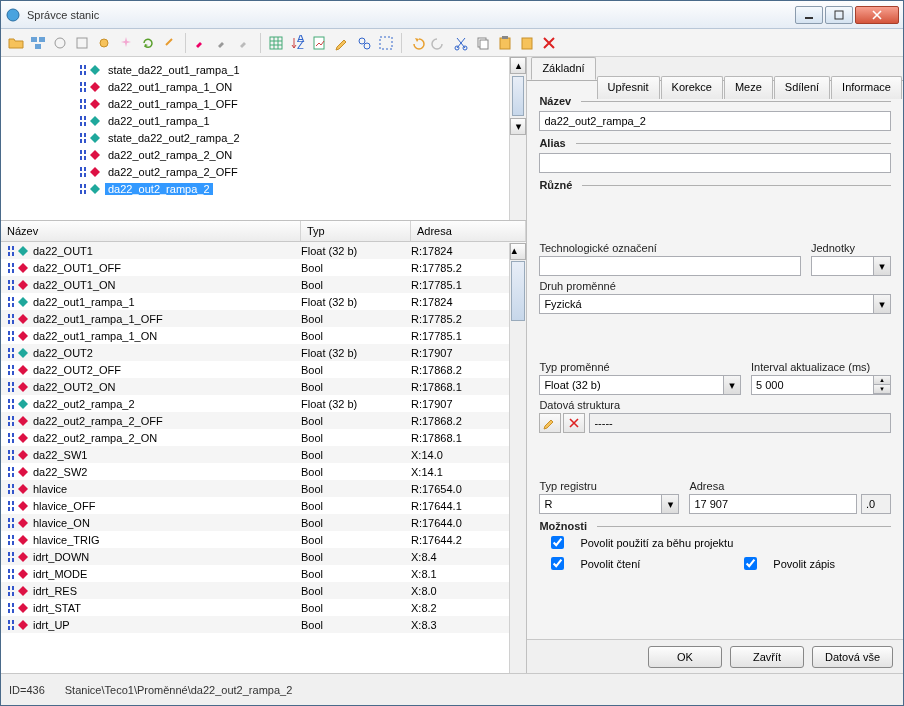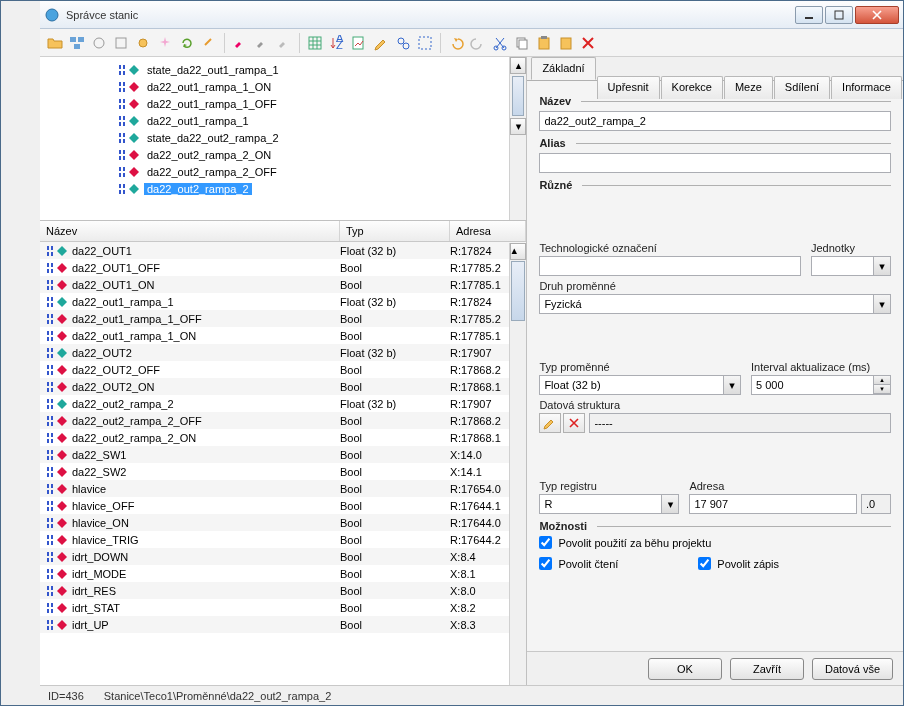--- a/index.html
+++ b/index.html
@@ -1,17 +1,17 @@
 <!DOCTYPE html>
 <html><head>
 <meta charset="utf-8">
 <style>
 * { box-sizing: border-box; margin: 0; padding: 0; font-family: "Segoe UI", Tahoma, sans-serif; font-size: 11px; }
 body { background: #e8e8e8; width: 904px; height: 706px; overflow: hidden; }
-.window { width: 904px; height: 706px; background: #f0f0f0; border: 1px solid #4a6a8a; display: flex; flex-direction: column; padding-left: 39px; }
+.window { width: 904px; height: 706px; background: #f0f0f0; border: 1px solid #4a6a8a; display: flex; flex-direction: column; }
 .titlebar { height: 28px; background: linear-gradient(#fdfdfe, #e6edf5); display: flex; align-items: center; padding: 0 4px; border-bottom: 1px solid #b9c7d7; }
 .titlebar .appicon { width: 16px; height: 16px; margin-right: 6px; }
 .titlebar .title { flex: 1; color: #333; }
 .winbtns { display: flex; gap: 2px; }
 .winbtn { width: 28px; height: 18px; border: 1px solid #8a9bad; border-radius: 2px; background: linear-gradient(#f5f9fd, #d5e3f1); display:flex; align-items:center; justify-content:center; cursor:pointer; }
 .winbtn.close { width: 44px; background: linear-gradient(#f7a08f, #d4553c); border-color:#a63f2b; color:#fff; }
 .toolbar { height: 28px; background: #f4f4f4; border-bottom: 1px solid #d0d0d0; display:flex; align-items:center; padding: 0 6px; gap: 4px; }
 .tbtn { width: 18px; height: 18px; display:flex; align-items:center; justify-content:center; cursor:pointer; }
 .tbsep { width:1px; height:20px; background:#d0d0d0; margin:0 2px;}
 .content { flex:1; display:flex; min-height:0; }
@@ -49,25 +49,25 @@
 .field[readonly]{background:#f0f0f0;}
 .lbl2{color:#222;margin:4px 0 2px;display:block;}
 .row{display:flex;gap:10px;align-items:flex-end;}
 .col{display:flex;flex-direction:column;margin-top:43px;}
 .select-wrap{position:relative;}
 .select-btn{position:absolute;right:1px;top:1px;width:17px;height:18px;background:linear-gradient(#f5f5f5,#dcdcdc);border-left:1px solid #abadb3;display:flex;align-items:center;justify-content:center;cursor:pointer;}
 .spin{position:absolute;right:1px;top:1px;width:17px;height:18px;display:flex;flex-direction:column;}
 .spin div{flex:1;background:linear-gradient(#f5f5f5,#dcdcdc);border-left:1px solid #abadb3;border-bottom:1px solid #abadb3;display:flex;align-items:center;justify-content:center;cursor:pointer;font-size:7px;}
 .ds-btns{display:flex;gap:2px;margin-right:4px;}
 .ds-btn{width:22px;height:20px;border:1px solid #b0b0b0;background:linear-gradient(#fafafa,#e6e6e6);display:flex;align-items:center;justify-content:center;cursor:pointer;}
-.chk{display:flex;align-items:center;gap:6px;margin:4px 0;}
+.chk{display:flex;align-items:center;gap:16px;margin:4px 12px;}
 .chk input{width:13px;height:13px;}
 .footer { height:34px; border-top:1px solid #c8c8c8; background:#f0f0f0; display:flex; align-items:center; padding:0 10px; gap:8px; justify-content:flex-end;}
 .btn { min-width:74px; height:22px; border:1px solid #888; border-radius:3px; background:linear-gradient(#fdfdfd,#e3e3e3); cursor:pointer; padding:0 12px;}
-.status { height:20px; border-top:1px solid #c8c8c8; background:#f0f0f0; display:flex; align-items:center; padding:0 8px; gap:20px; color:#333;}
+.status { height:32px; border-top:1px solid #c8c8c8; background:#f0f0f0; display:flex; align-items:center; padding:0 8px; gap:20px; color:#333;}
 svg{display:block;}
 </style>
 </head>
 <body>
 
 <div class="window">
   <div class="titlebar">
     <span class="appicon">
       <svg width="16" height="16">
           <circle cx="8" cy="8" r="6" fill="#4aa3df" stroke="#2b6fa3"></circle>

